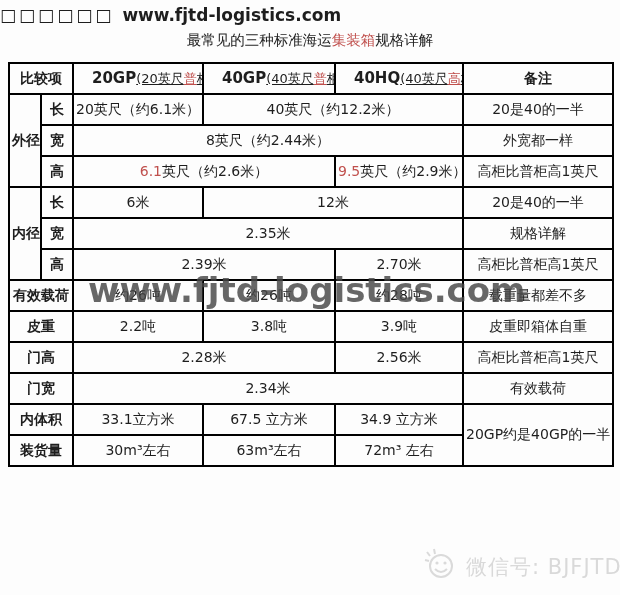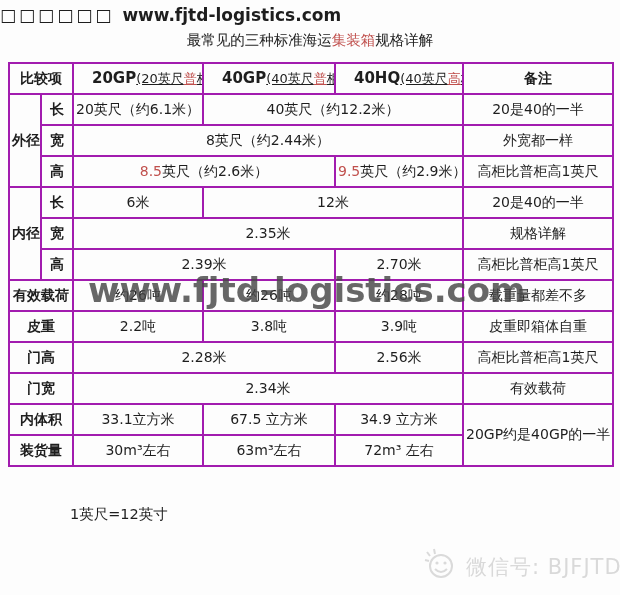--- a/index.html
+++ b/index.html
@@ -17,21 +17,21 @@
   .page-title{
     position:absolute;top:31px;left:0;width:100%;text-align:center;
     font-size:14.5px;color:#222;
   }
   .red{color:#c0504d;}
   table.spec{
     position:absolute;left:8px;top:62px;width:604px;
     border-collapse:collapse;table-layout:fixed;
   }
   table.spec td{
-    border:2px solid #a21caf;height:29px;text-align:center;
+    border:2px solid #000000;height:29px;text-align:center;
     font-size:14px;padding:0 2px;white-space:nowrap;overflow:hidden;
   }
   td.lbl{font-weight:bold;font-size:14.5px;}
   td.sub{font-weight:bold;font-size:14.5px;}
   td.rem{text-align:left;padding-left:6px;}
   .code{font-weight:bold;font-size:15px;margin-left:16px;}
   .hdr-rest{font-size:13px;font-weight:normal;text-decoration:underline;}
   .wm-center{
     position:absolute;left:88px;top:270px;z-index:5;
     font-size:34px;font-weight:bold;color:#474747;opacity:0.82;
@@ -80,21 +80,21 @@
     <td colspan="2">40英尺（约12.2米）</td>
     <td class="rem">20是40的一半</td>
   </tr>
   <tr>
     <td class="sub">宽</td>
     <td colspan="3">8英尺（约2.44米）</td>
     <td class="rem">外宽都一样</td>
   </tr>
   <tr>
     <td class="sub">高</td>
-    <td colspan="2"><span class="red">8.5</span><span>英尺（约2.6米）</span></td>
+    <td colspan="2"><span class="red">6.1</span><span>英尺（约2.6米）</span></td>
     <td><span class="red">9.5</span><span>英尺（约2.9米）</span></td>
     <td class="rem">高柜比普柜高1英尺</td>
   </tr>
   <tr>
     <td rowspan="3" class="lbl">内径</td>
     <td class="sub">长</td>
     <td>6米</td>
     <td colspan="2">12米</td>
     <td class="rem">20是40的一半</td>
   </tr>
@@ -146,21 +146,20 @@
     <td>30m³左右</td>
     <td>63m³左右</td>
     <td>72m³ 左右</td>
   </tr>
 </tbody>
   </table>
 
 <div class="wm-center">www.fjtd-logistics.com</div>
 
 <div class="notes">
-  <div>1英尺=12英寸</div>
 </div>
 
 <div class="wechat">
   <span>
     <svg width="38" height="36" viewBox="0 0 38 36">
       <circle cx="19" cy="20" r="11" fill="none" stroke="#dadada" stroke-width="2"></circle>
       <circle cx="15" cy="17" r="1.6" fill="#dadada"></circle>
       <circle cx="23" cy="17" r="1.6" fill="#dadada"></circle>
       <path d="M13 23 q6 6 12 0" fill="none" stroke="#dadada" stroke-width="2"></path>
       <line x1="5" y1="6" x2="8" y2="10" stroke="#dadada" stroke-width="2"></line>

